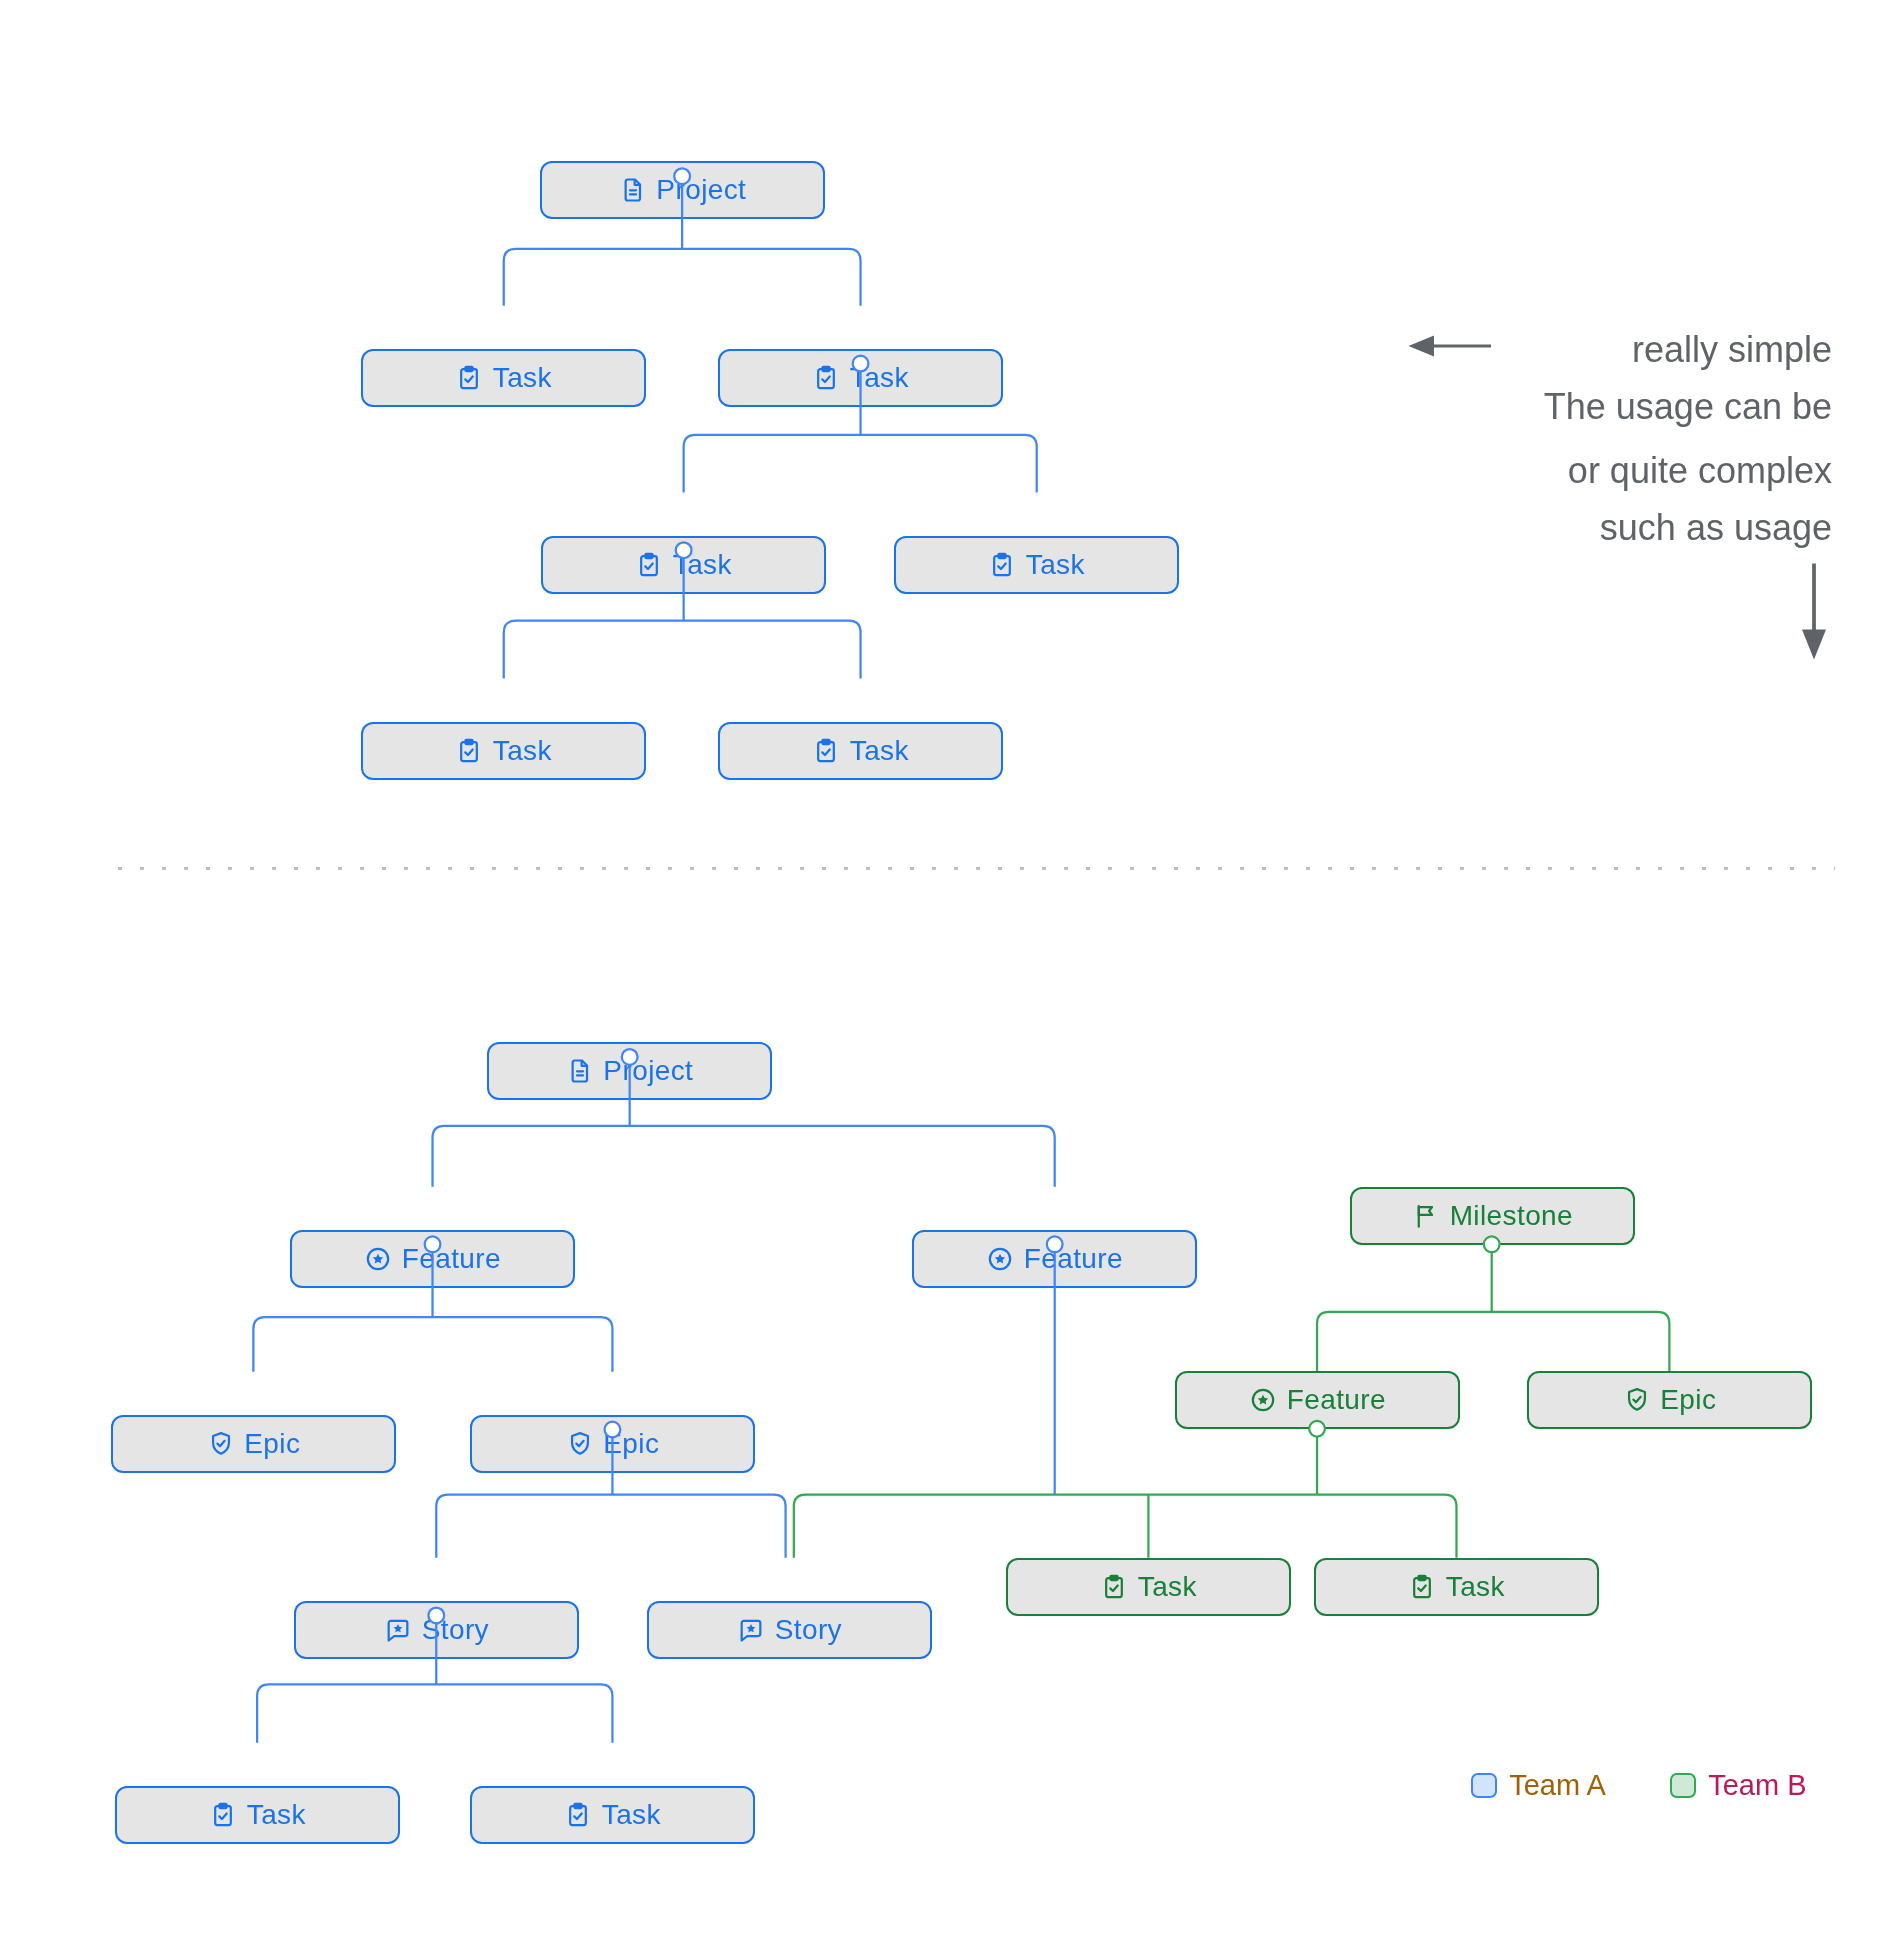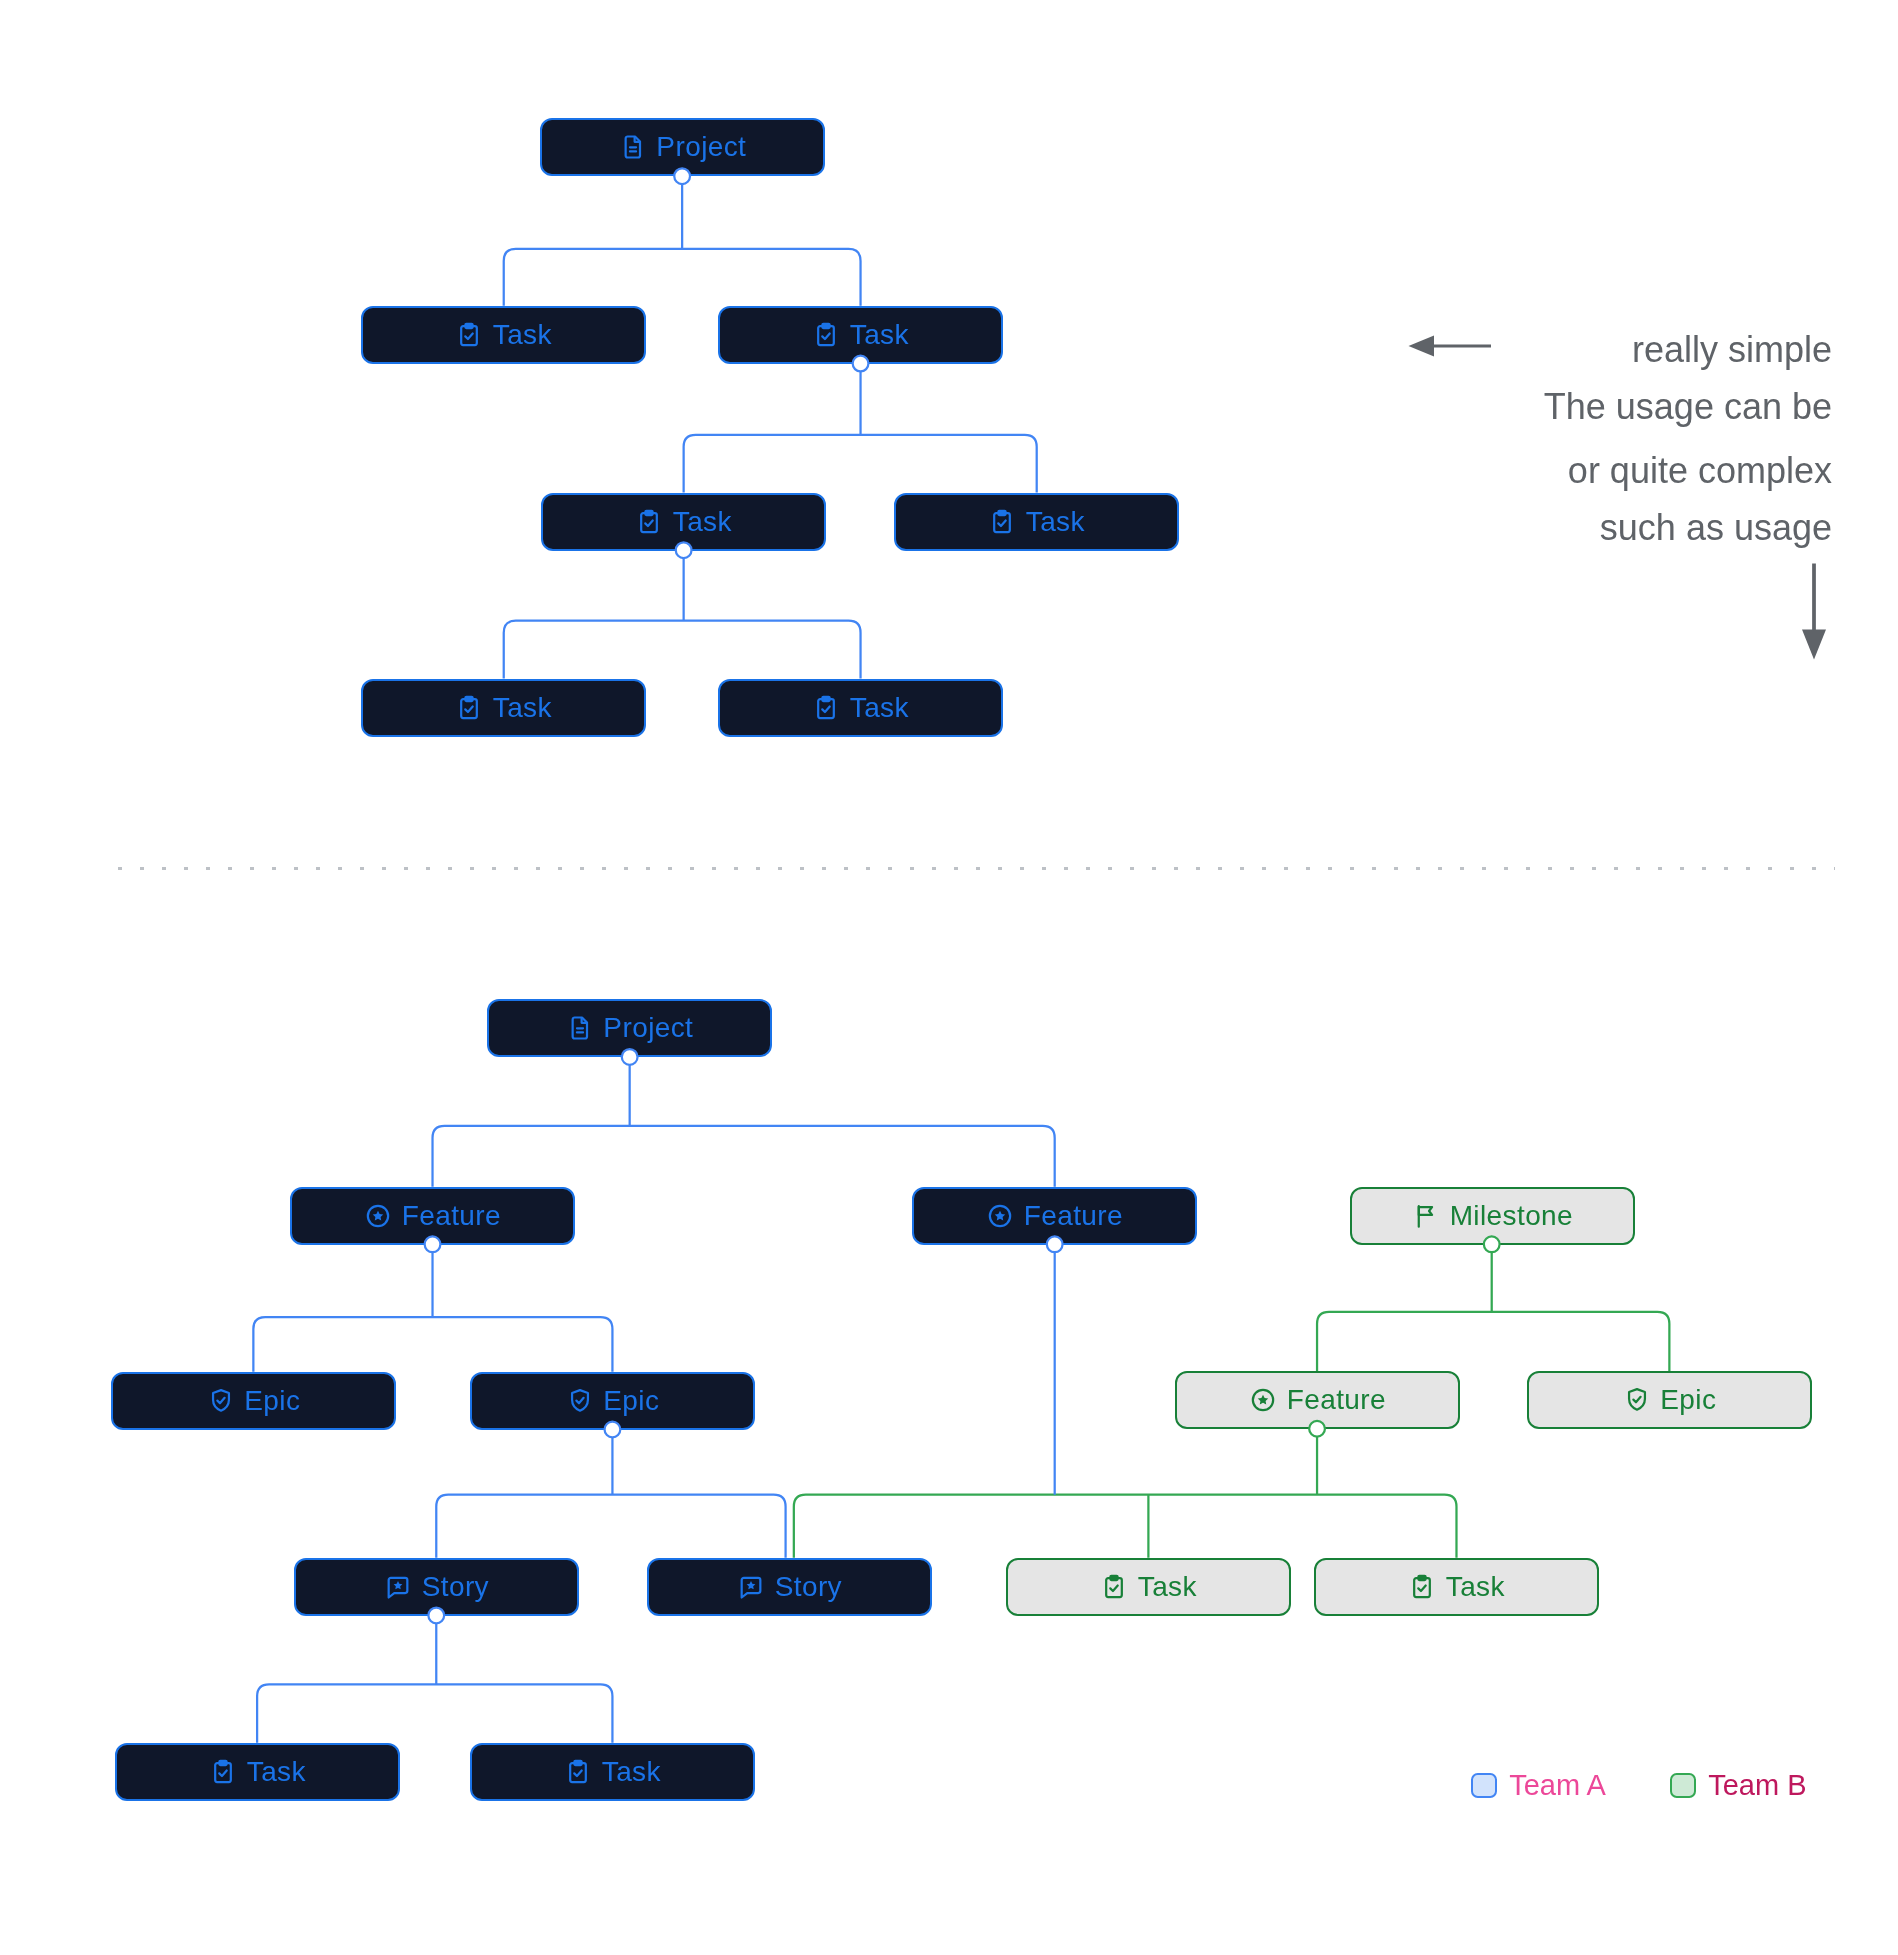--- a/index.html
+++ b/index.html
@@ -6,21 +6,21 @@
   .canvas{
     position:relative;width:1898px;height:1955px;background:#ffffff;overflow:hidden;
     font-family:"Liberation Sans", sans-serif;
   }
   #nodes .node{
     position:absolute;width:285px;height:58px;box-sizing:border-box;
     border:2.2px solid;border-radius:12px;
     display:flex;align-items:center;justify-content:center;gap:9.7px;
     font-size:28px;font-weight:500;letter-spacing:0.4px;
   }
-  .node.blue{background:#0f172a;border-color:#4285F4;color:#1A73E8;}
+  .node.blue{background:#e5e5e5;border-color:#4285F4;color:#1A73E8;margin-top:43px;}
   .node.green{background:#e5e5e5;border-color:#34A853;color:#188038;}
   .node .icon{display:flex;align-items:center;}
   .node .icon svg{width:28px;height:28px;display:block;}
   #edges{position:absolute;left:0;top:0;pointer-events:none;}
   .divider{
     position:absolute;left:109px;top:866px;width:1726px;height:5.2px;
     background-image:radial-gradient(circle, #BDC1C6 0 2px, transparent 2.1px);
     background-size:22px 5.2px;background-repeat:repeat-x;background-position:left center;
   }
   .annotation{
@@ -29,21 +29,21 @@
   }
   .annotation .para2{margin-top:6.7px;text-align:right;}
   .arrow-left{position:absolute;left:1407px;top:328px;}
   .arrow-down{position:absolute;left:1796px;top:562px;}
   .legend-item{position:absolute;display:flex;align-items:center;gap:12.7px;font-size:29px;font-weight:500;}
   #legend-a{left:1471px;top:1769px;}
   #legend-b{left:1670px;top:1769px;}
   .swatch{width:25.5px;height:25.5px;box-sizing:border-box;border:2.2px solid;border-radius:6.7px;}
   .swatch.blue{background:#D2E3FC;border-color:#4285F4;}
   .swatch.green{background:#CEEAD6;border-color:#34A853;}
-  .legend-label.blue{color:#ec4899;}
+  .legend-label.blue{color:#a16207;}
   .legend-label.green{color:#be185d;}
 </style>
 </head>
 <body>
 
 <div class="canvas">
   <div id="nodes">
       <div class="node blue" style="left: 540px; top: 118px;">
         <span class="icon">
           <svg viewBox="0 0 24 24">

